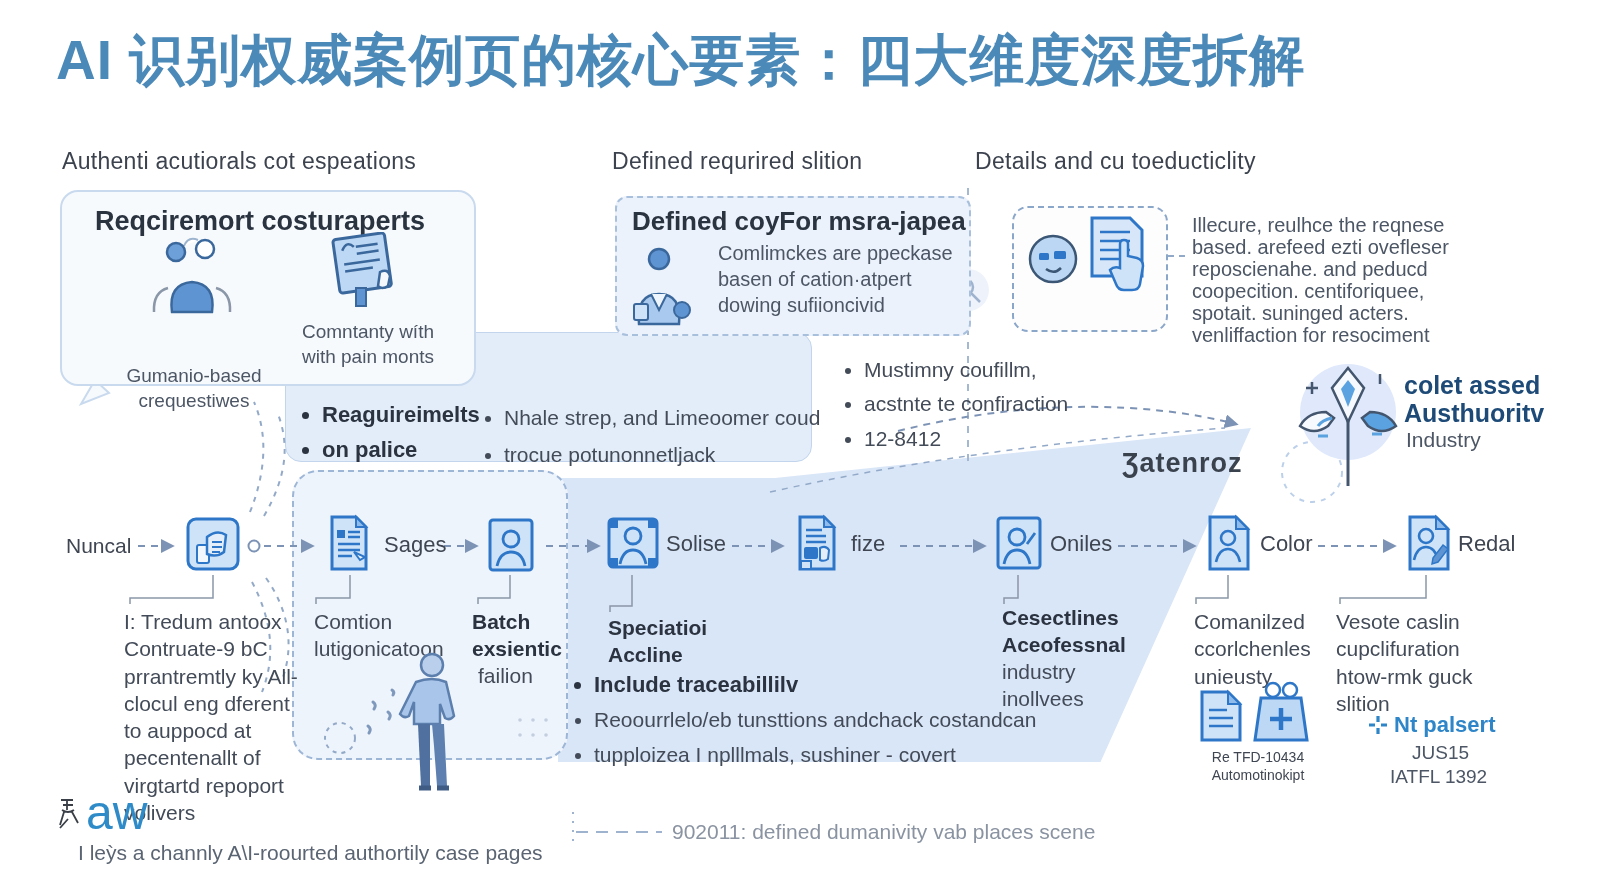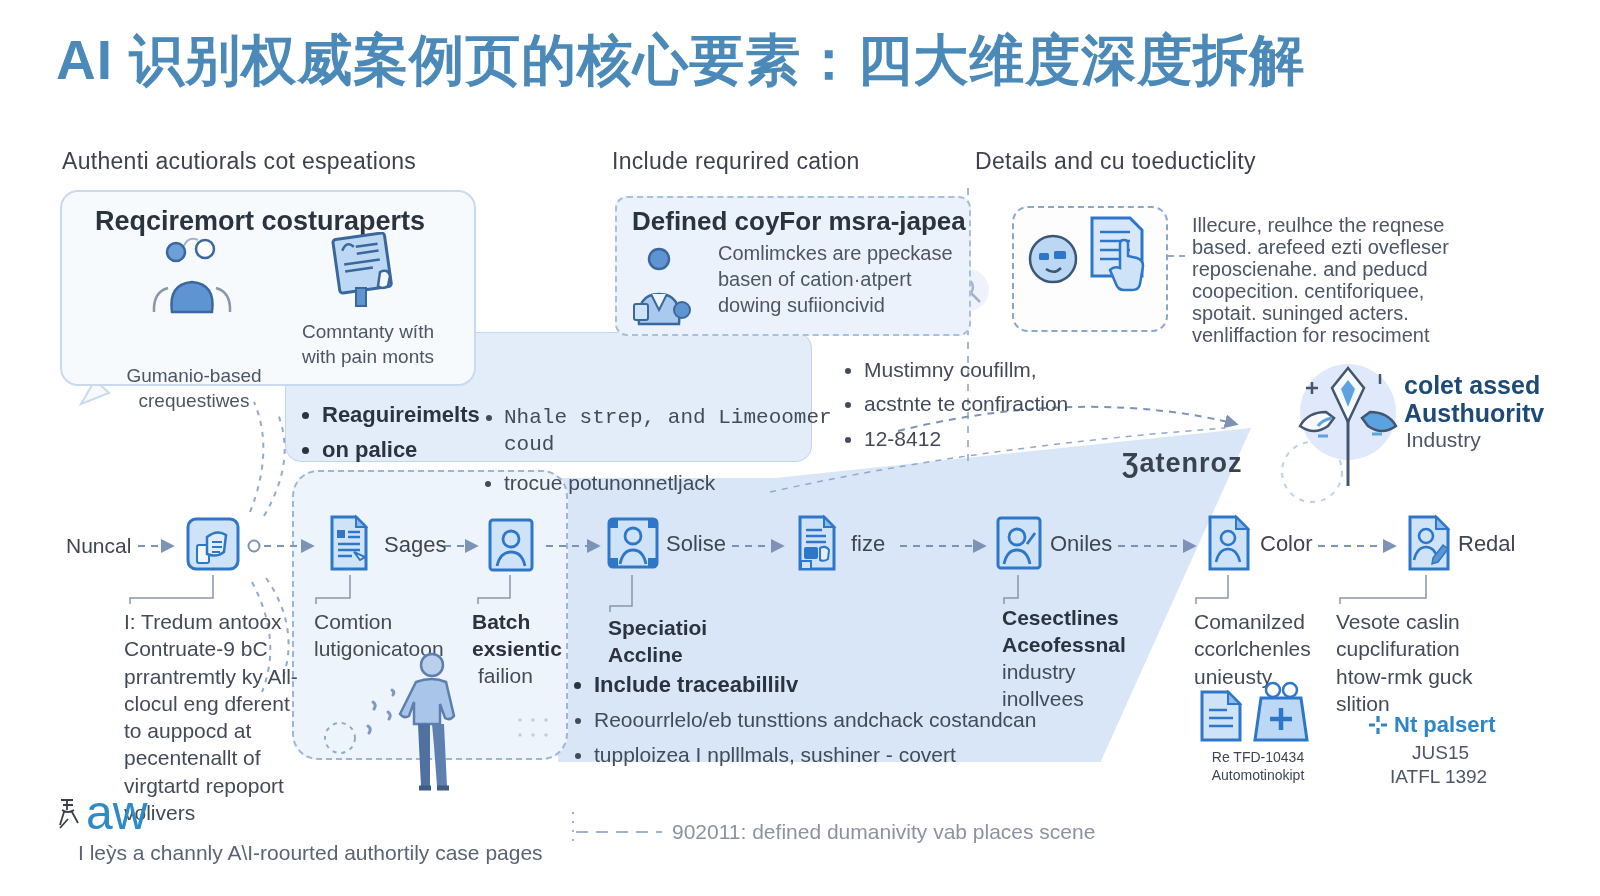--- a/index.html
+++ b/index.html
@@ -114,21 +114,21 @@
         <circle cx="533" cy="735" r="1.8"></circle>
         <circle cx="546" cy="735" r="1.8"></circle>
     </g>
 
     <path d="M95 380 l-14 24 l28 -11 z" fill="#f7fafd" stroke="#c9daee" stroke-width="2"></path>
   </svg>
 
   <div class="abs fg hdr" style="left:62px;top:148px;">Authenti acutiorals cot espeations</div>
 
   <div class="abs fg main-title">AI 识别权威案例页的核心要素：四大维度深度拆解</div>
-  <div class="abs fg hdr" style="left:612px;top:148px;">Include requrired cation</div>
+  <div class="abs fg hdr" style="left:612px;top:148px;">Defined requrired slition</div>
   <div class="abs fg hdr" style="left:975px;top:148px;">Details and cu toeducticlity</div>
 
   <div class="abs fg leftbox"></div>
   <div class="abs fg box-title" style="left:95px;top:206px;font-size:27px;">Reqciremort costuraperts</div>
   <svg class="abs fg" style="left:148px;top:234px;" width="88" height="80" viewBox="0 0 88 80">
     <path d="M36 12 q4 -10 14 -6" stroke="#9db4cf" fill="#fff" stroke-width="2"></path>
     <circle cx="28" cy="18" r="9" fill="#6d9fd8" stroke="#3b689c" stroke-width="2.5"></circle>
     <circle cx="57" cy="15" r="9" fill="#fff" stroke="#3b689c" stroke-width="2.5"></circle>
     <path d="M24 78 q-4 -28 20 -30 q24 2 20 30 z" fill="#5f94d2" stroke="#3b689c" stroke-width="2.5"></path>
     <path d="M6 78 q-1 -20 14 -24 M82 78 q1 -20 -14 -24" fill="none" stroke="#8a97a8" stroke-width="2.5"></path>
@@ -183,21 +183,21 @@
     <li class="col-t">Mustimny coufillm,</li>
     <li class="col-t">acstnte te confiraction</li>
     <li class="col-t">12-8412</li>
   </ul>
 
   <ul class="abs fg dot" style="left:300px;top:402px;width:230px;">
     <li class="b" style="font-size:22px;color:#2b3340;margin-bottom:9px;">Reaguireimelts</li>
     <li class="b" style="font-size:22px;color:#2b3340;">on palice</li>
   </ul>
   <ul class="abs fg dot" style="left:482px;top:404px;width:340px;">
-    <li class="col-t" style="margin-bottom:10px;font-family:Liberation Mono, monospace;">Nhale strep, and Limeoomer coud</li>
+    <li class="col-t" style="margin-bottom:10px;">Nhale strep, and Limeoomer coud</li>
     <li class="col-t">trocue potunonnetljack</li>
   </ul>
 
   <div class="abs fg node-label" style="left:66px;top:534px;font-size:21px;">Nuncal</div>
 
   <svg class="abs fg" style="left:184px;top:515px;" width="58" height="58" viewBox="0 0 58 58">
     <rect x="4" y="4" width="50" height="50" rx="8" fill="#cfe3f8" stroke="#2e77c8" stroke-width="3"></rect>
     <rect x="13" y="30" width="12" height="18" rx="2" fill="#f2f7fd" stroke="#2e77c8" stroke-width="2"></rect>
     <path d="M23 22 q10 -8 19 -2 l-2 17 q-8 6 -17 2 z" fill="#e4eefb" stroke="#2e77c8" stroke-width="2.5"></path>
     <path d="M28 27 h10 M28 32 h10 M28 37 h8" stroke="#2e77c8" stroke-width="2"></path>

